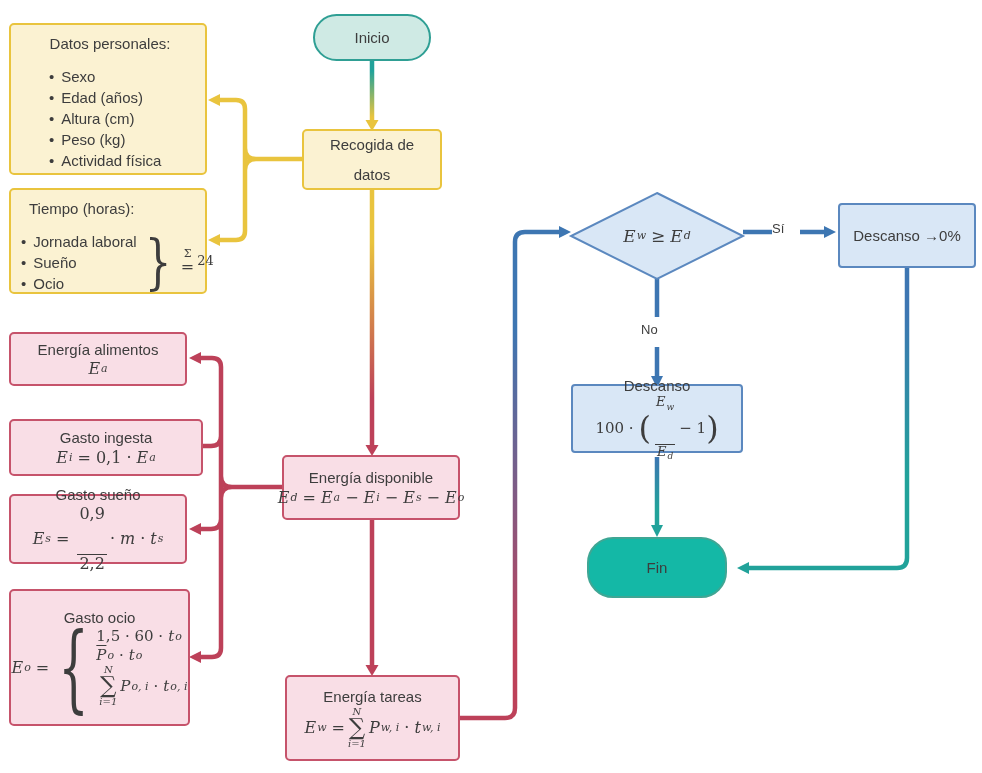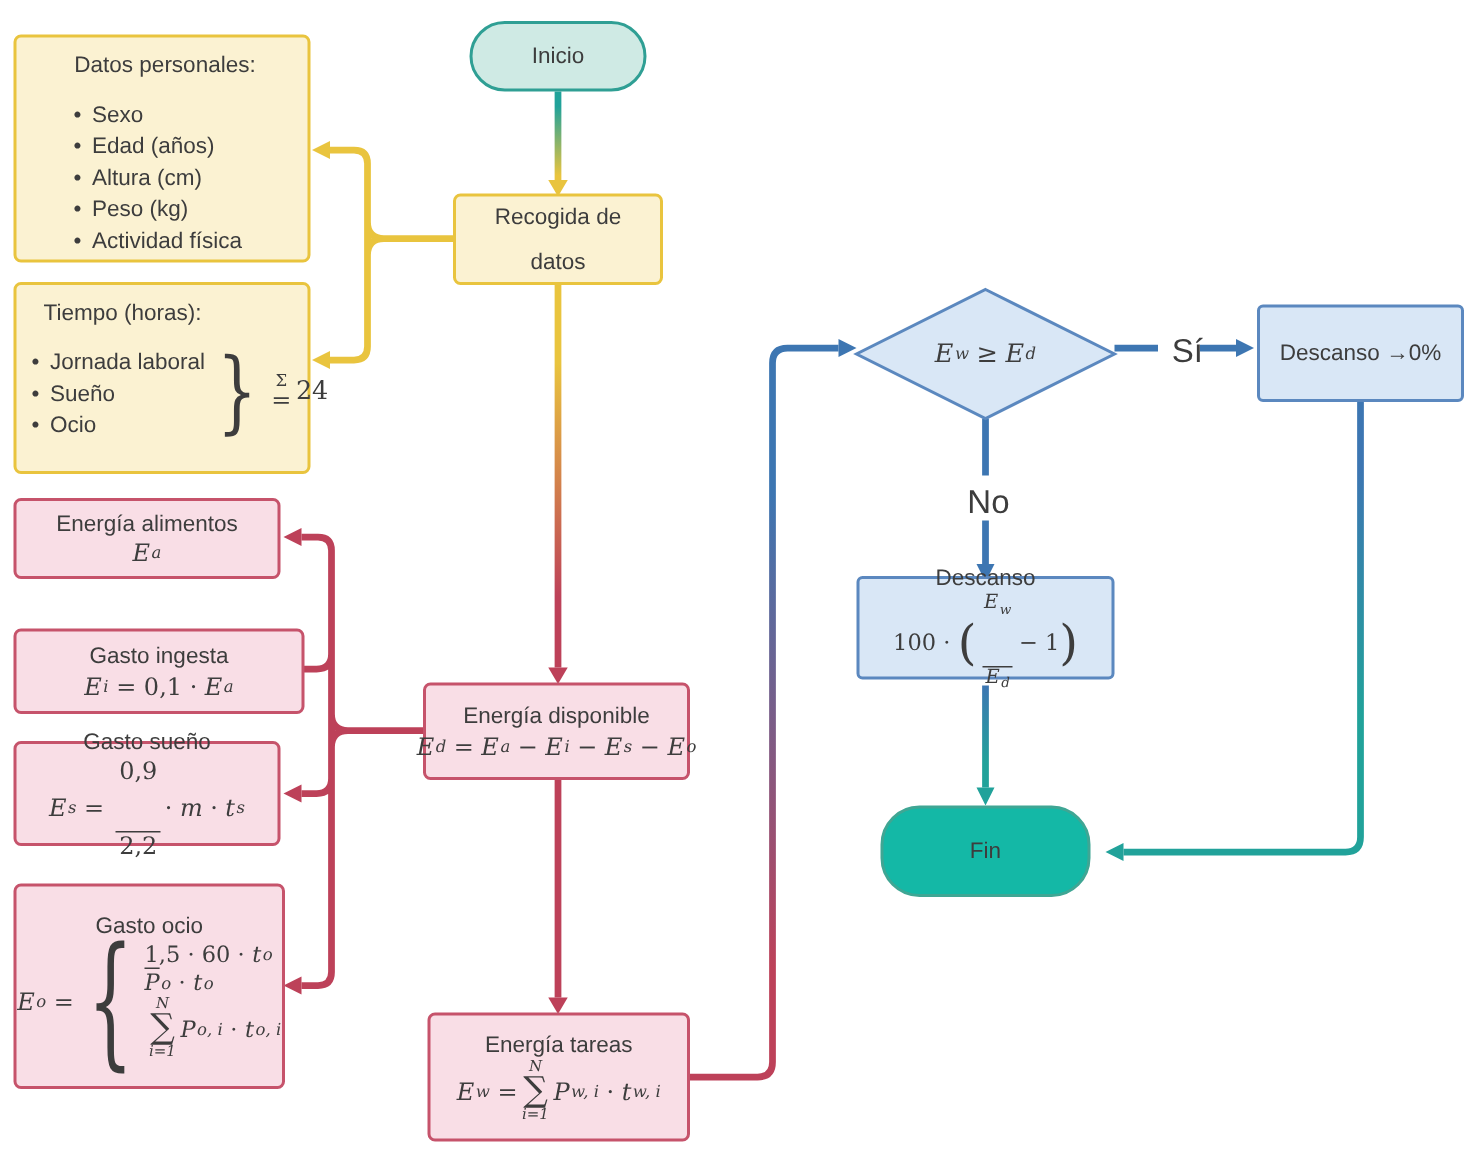--- a/index.html
+++ b/index.html
@@ -37,21 +37,21 @@
   .frac .den{border-top:1.4px solid #3d3d3d;margin-top:32px;}
   .frac .num,.frac .den{padding:0 2px;}
   .sum{display:inline-flex;flex-direction:column;align-items:center;line-height:1;margin:0 3px;}
   .sum .lim{font-size:10px;}
   .sum .sym{font-size:23px;font-style:normal;line-height:.95;}
   .cases{display:inline-flex;align-items:center;}
   .cases .cbrace{font-family:"DejaVu Serif",serif;font-style:normal;font-size:96px;line-height:.8;
                  transform:scaleX(.5);display:inline-block;margin:0 -8px 0 -6px;}
   .case-col{display:flex;flex-direction:column;align-items:flex-start;gap:1px;font-size:15px;}
   .case-col .math{font-size:15px;}
-  .edge-label{position:absolute;z-index:2;font-size:22px;text-align:right;}
+  .edge-label{position:absolute;z-index:2;font-size:13px;text-align:left;}
   .obar{text-decoration:overline;}
   .gap-r{margin-right:5px;}.gap-l{margin-left:5px;}
 </style>
 </head>
 <body>
 
 <div class="canvas">
 
   <svg class="wires" width="982" height="773" viewBox="0 0 982 773">
     <defs>
@@ -153,34 +153,34 @@
     <div class="box-title">Datos personales:</div>
     <ul class="bullets">
       <li>Sexo</li>
       <li>Edad (años)</li>
       <li>Altura (cm)</li>
       <li>Peso (kg)</li>
       <li>Actividad física</li>
     </ul>
   </div>
 
-  <div class="node yellow listbox tiempo" style="left:9px;top:188px;width:198px;height:128px">
+  <div class="node yellow listbox tiempo" style="left:9px;top:188px;width:198px;height:106px">
     <div class="box-title">Tiempo (horas):</div>
     <div class="tiempo-row">
       <ul class="bullets">
         <li>Jornada laboral</li>
         <li>Sueño</li>
         <li>Ocio</li>
       </ul>
       <span class="big-brace">}</span>
       <span class="overset">
         <span class="over">Σ</span>
         <span class="base">=</span>
       </span>
-      <span class="math mn" style="font-size:17px">24</span>
+      <span class="math mn" style="font-size:13px">24</span>
     </div>
   </div>
 
   <div class="node pink" style="left:9px;top:332px;width:178px;height:54px">
     <div>Energía alimentos</div>
     <div class="math">
       <span>E</span>
         <sub>a</sub>
     </div>
   </div>

